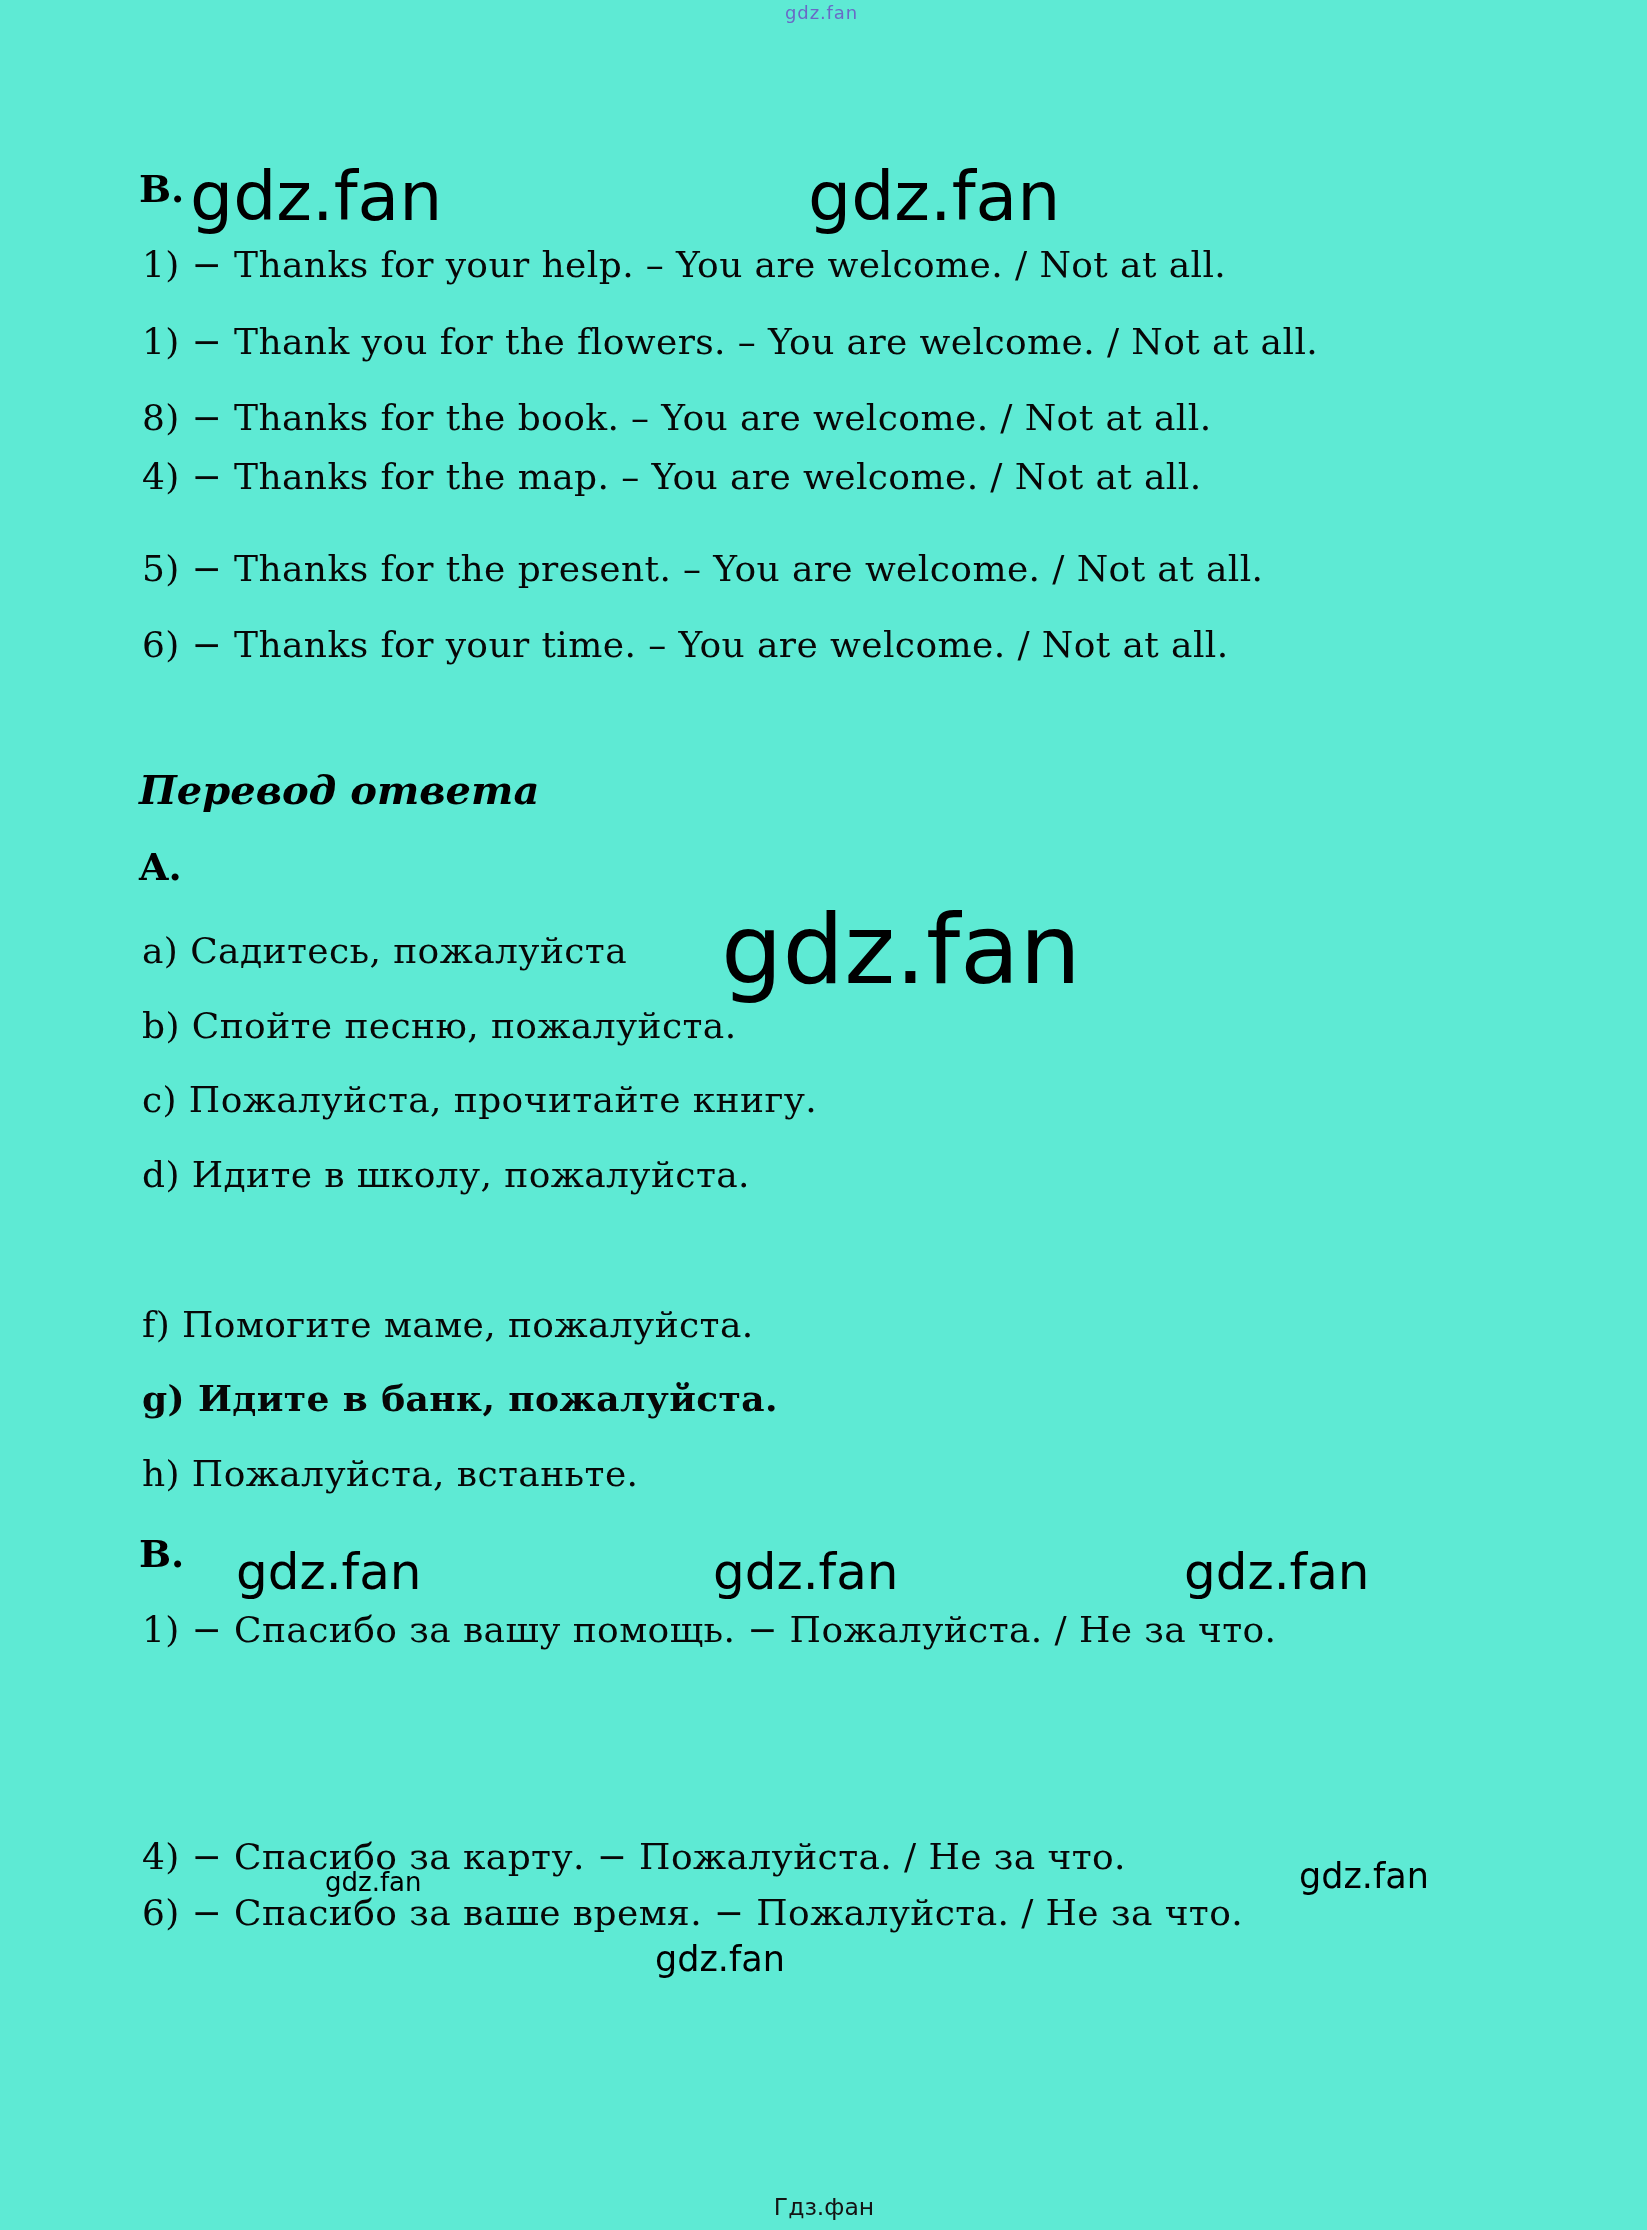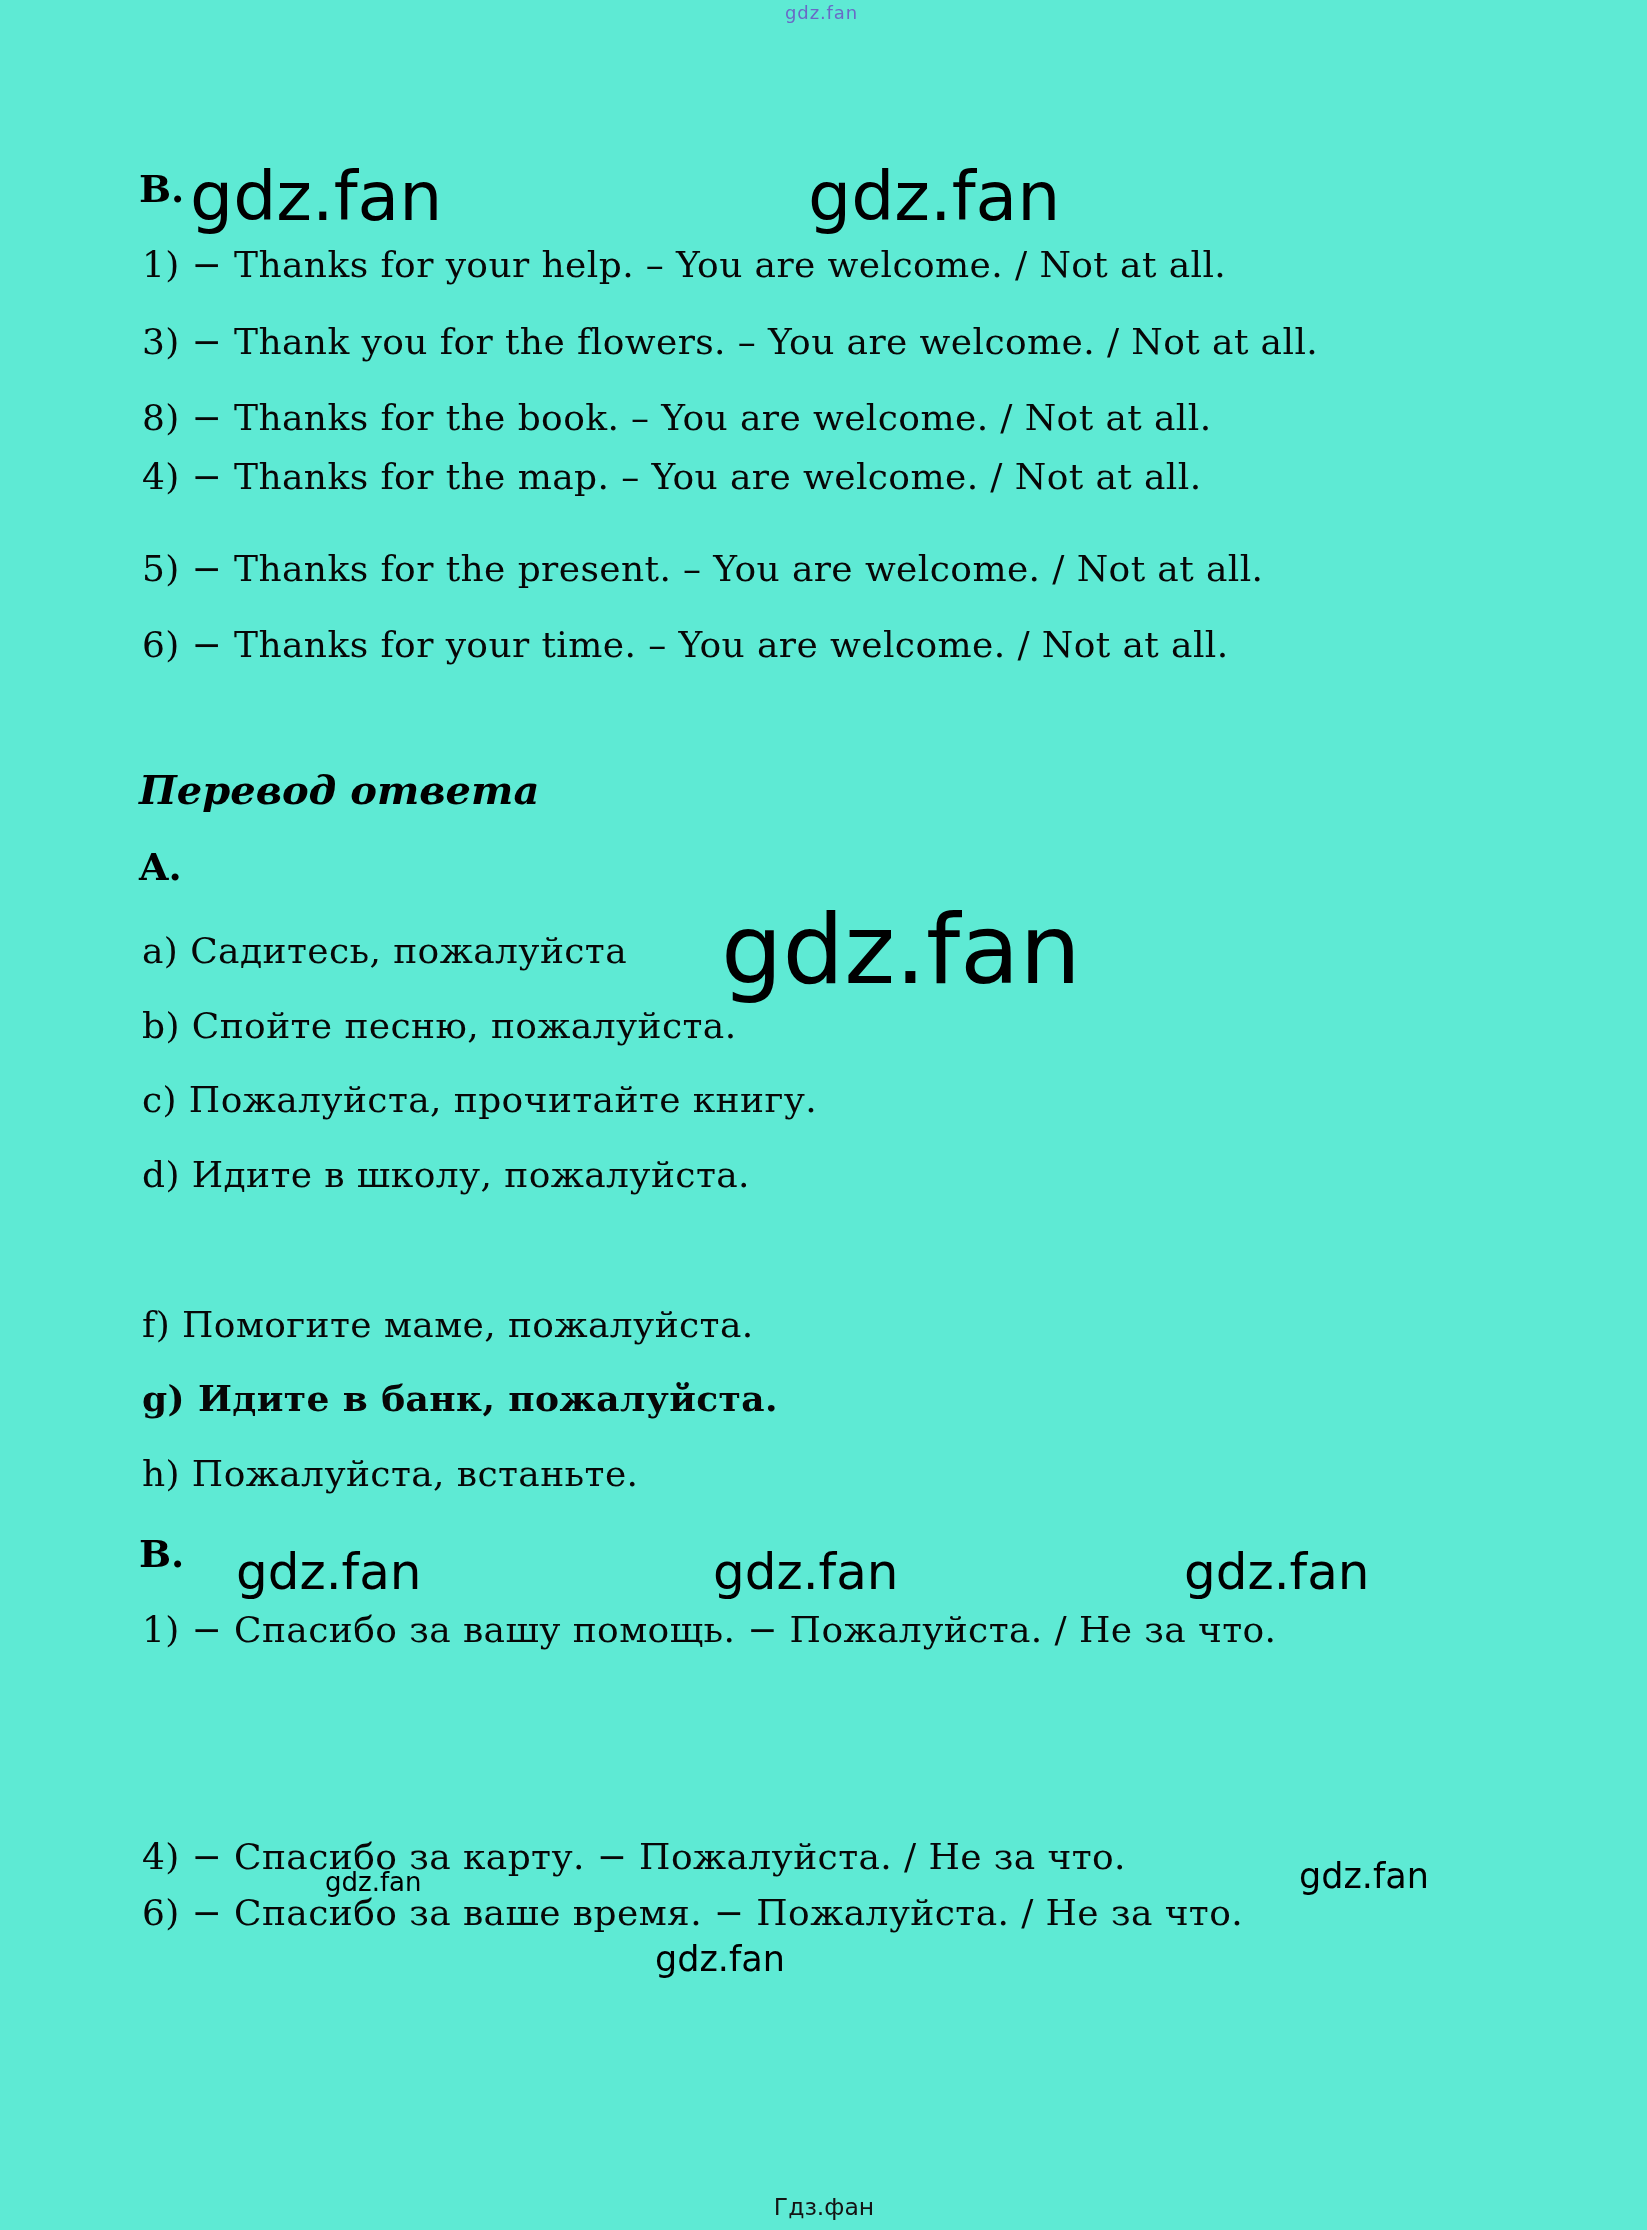--- a/index.html
+++ b/index.html
@@ -80,21 +80,21 @@
   <div class="wm wm-mid" style="left:236px; top:1549px;">gdz.fan</div>
   <div class="wm wm-mid" style="left:713px; top:1549px;">gdz.fan</div>
   <div class="wm wm-mid" style="left:1184px; top:1549px;">gdz.fan</div>
 
   <div class="wm wm-small" style="left:325px; top:1870px;">gdz.fan</div>
   <div class="wm wm-small2" style="left:1299px; top:1860px;">gdz.fan</div>
   <div class="wm wm-small2" style="left:655px; top:1943px;">gdz.fan</div>
 
   <div class="hd txt" style="top:168px;">B.</div>
   <div class="line txt" style="top:244px;">1) − Thanks for your help. – You are welcome. / Not at all.</div>
-  <div class="line txt" style="top:321px;">3) − Thank you for the flowers. – You are welcome. / Not at all.</div>
+  <div class="line txt" style="top:321px;">1) − Thank you for the flowers. – You are welcome. / Not at all.</div>
   <div class="line txt" style="top:397px;">8) − Thanks for the book. – You are welcome. / Not at all.</div>
   <div class="line txt" style="top:456px;">4) − Thanks for the map. – You are welcome. / Not at all.</div>
   <div class="line txt" style="top:548px;">5) − Thanks for the present. – You are welcome. / Not at all.</div>
   <div class="line txt" style="top:624px;">6) − Thanks for your time. – You are welcome. / Not at all.</div>
 
   <div class="hd hd-italic txt" style="top:768px;">Перевод ответа</div>
 
   <div class="hd txt" style="top:846px;">A.</div>
   <div class="line txt" style="top:930px;">a) Садитесь, пожалуйста</div>
   <div class="line txt" style="top:1005px;">b) Спойте песню, пожалуйста.</div>

